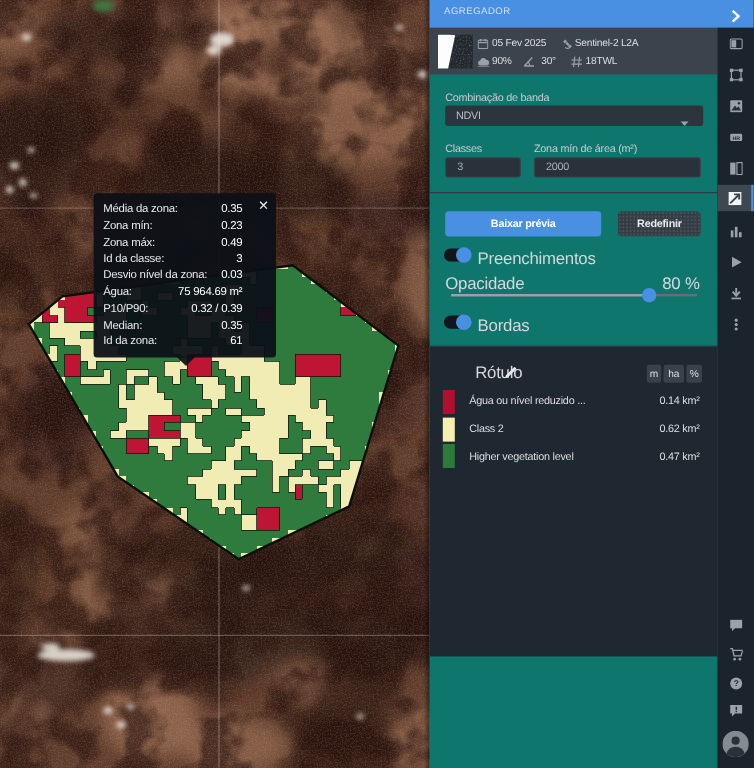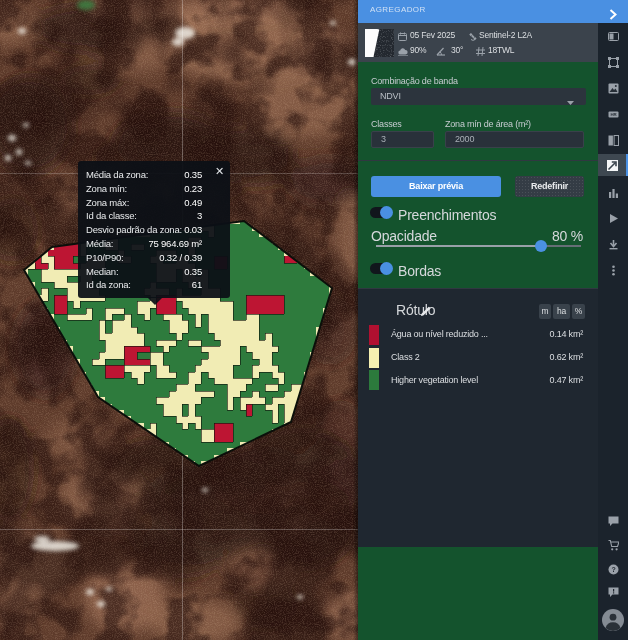--- a/index.html
+++ b/index.html
@@ -1,21 +1,21 @@
 <!DOCTYPE html>
 <html><head><meta charset="utf-8"><style>
 *{margin:0;padding:0;box-sizing:border-box;font-family:"Liberation Sans",sans-serif;letter-spacing:-0.2px}
 html,body{width:628px;height:640px;overflow:hidden;background:#222b34}
 #map{position:absolute;left:0;top:0;width:358px;height:504px}
 #tooltip{position:absolute;left:78px;top:161px;width:152px;height:137px;background:rgba(12,16,22,0.94);border-radius:3px;padding:7px 28px 6px 8px;color:#e9ebed;font-size:9.5px;letter-spacing:-0.35px}
 #tooltip:after{content:"";position:absolute;left:69px;bottom:-7px;border:8px solid transparent;border-top-color:rgba(12,16,22,0.93);border-bottom:none}
 .tr{display:flex;justify-content:space-between;height:13.8px;line-height:13.8px;white-space:nowrap}
 .tv{color:#fff}
 #tclose{position:absolute;right:6px;top:4px;color:#e4e7ea;font-size:11px}
-#panel{position:absolute;left:358px;top:0;width:240px;height:640px;background:#14532d;overflow:hidden}
+#panel{position:absolute;left:358px;top:0;width:240px;height:640px;background:#0f766e;overflow:hidden}
 #hdr{position:absolute;left:358px;top:0;width:270px;height:23px;background:#4a90e2;z-index:5}
 #hdr span{position:absolute;left:12px;top:5px;font-size:8px;font-weight:normal;letter-spacing:0.4px;color:#cfe0f5}
 #hdr .arr{position:absolute;left:251px;top:6px}
 #scene{position:absolute;left:0;top:23px;width:240px;height:39px;background:#3b434c}
 #thumb{position:absolute;left:7px;top:6px;width:29px;height:28px;background:#272c33;overflow:hidden}
 #thumb .wedge{position:absolute;left:-9px;top:-2px;width:20px;height:34px;background:#fdfdfd;transform:rotate(12deg);z-index:2}
 #thumb svg{position:absolute;left:0;top:0}
 .meta{position:absolute;font-size:8.5px;color:#dcdfe2;white-space:nowrap}
 .mic{position:absolute}
 .mic svg,.ti svg{display:block}
@@ -356,25 +356,25 @@
       </div>
       <div class="tr">
         <span>Zona máx:</span>
         <span class="tv">0.49</span>
       </div>
       <div class="tr">
         <span>Id da classe:</span>
         <span class="tv">3</span>
       </div>
       <div class="tr">
-        <span>Desvio padrão da zona:</span>
+        <span>Desvio nível da zona:</span>
         <span class="tv">0.03</span>
       </div>
       <div class="tr">
-        <span>Média:</span>
+        <span>Água:</span>
         <span class="tv">75 964.69 m²</span>
       </div>
       <div class="tr">
         <span>P10/P90:</span>
         <span class="tv">0.32 / 0.39</span>
       </div>
       <div class="tr">
         <span>Median:</span>
         <span class="tv">0.35</span>
       </div>

